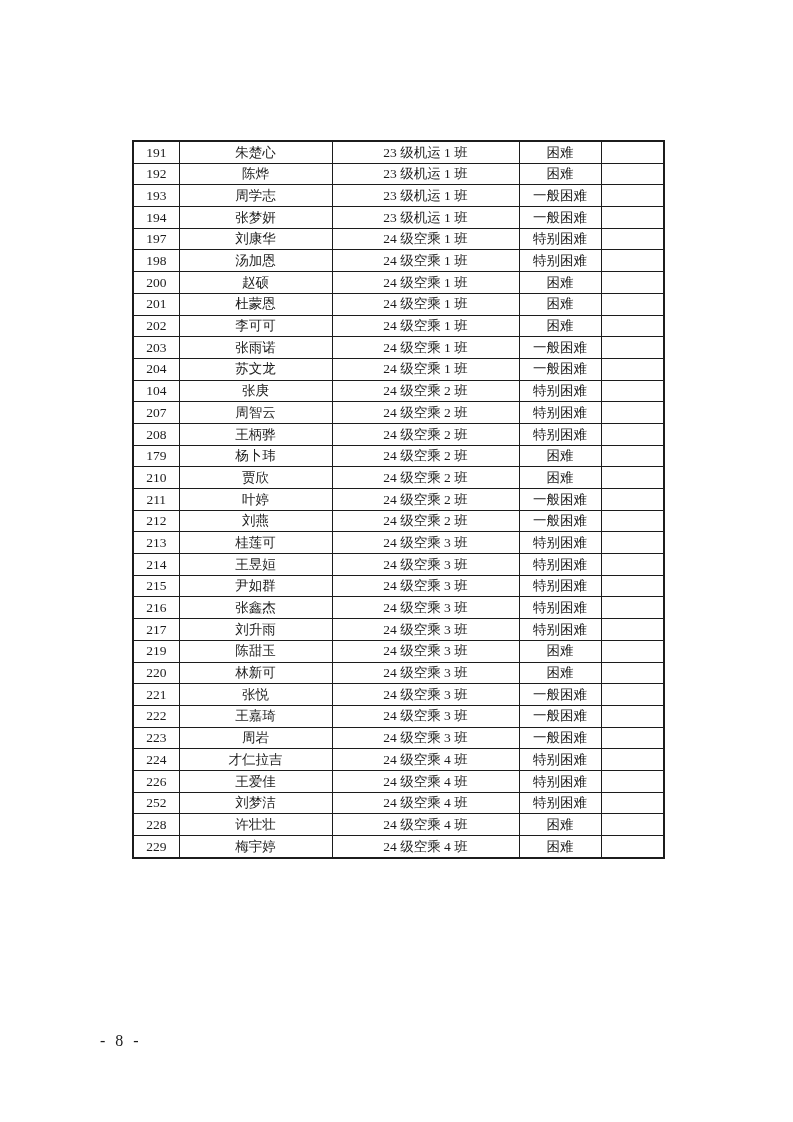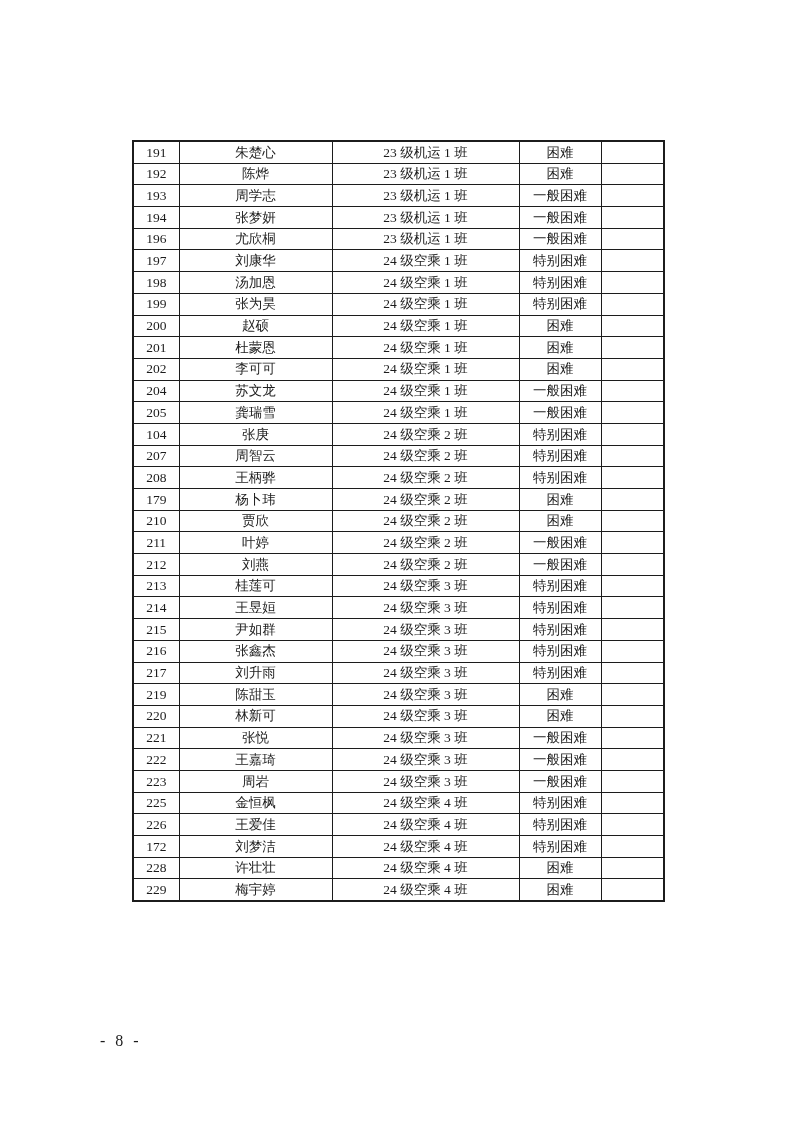--- a/index.html
+++ b/index.html
@@ -81,48 +81,34 @@
           <td></td>
         </tr>
         <tr>
           <td>194</td>
           <td>张梦妍</td>
           <td>23 级机运 1 班</td>
           <td>一般困难</td>
           <td></td>
         </tr>
         <tr>
-          <td>196</td>
-          <td>尤欣桐</td>
-          <td>23 级机运 1 班</td>
-          <td>一般困难</td>
-          <td></td>
-        </tr>
-        <tr>
           <td>197</td>
           <td>刘康华</td>
           <td>24 级空乘 1 班</td>
           <td>特别困难</td>
           <td></td>
         </tr>
         <tr>
           <td>198</td>
           <td>汤加恩</td>
           <td>24 级空乘 1 班</td>
           <td>特别困难</td>
           <td></td>
         </tr>
         <tr>
-          <td>199</td>
-          <td>张为昊</td>
-          <td>24 级空乘 1 班</td>
-          <td>特别困难</td>
-          <td></td>
-        </tr>
-        <tr>
           <td>200</td>
           <td>赵硕</td>
           <td>24 级空乘 1 班</td>
           <td>困难</td>
           <td></td>
         </tr>
         <tr>
           <td>201</td>
           <td>杜蒙恩</td>
           <td>24 级空乘 1 班</td>
@@ -130,34 +116,34 @@
           <td></td>
         </tr>
         <tr>
           <td>202</td>
           <td>李可可</td>
           <td>24 级空乘 1 班</td>
           <td>困难</td>
           <td></td>
         </tr>
         <tr>
+          <td>203</td>
+          <td>张雨诺</td>
+          <td>24 级空乘 1 班</td>
+          <td>一般困难</td>
+          <td></td>
+        </tr>
+        <tr>
           <td>204</td>
           <td>苏文龙</td>
           <td>24 级空乘 1 班</td>
           <td>一般困难</td>
           <td></td>
         </tr>
         <tr>
-          <td>205</td>
-          <td>龚瑞雪</td>
-          <td>24 级空乘 1 班</td>
-          <td>一般困难</td>
-          <td></td>
-        </tr>
-        <tr>
           <td>104</td>
           <td>张庚</td>
           <td>24 级空乘 2 班</td>
           <td>特别困难</td>
           <td></td>
         </tr>
         <tr>
           <td>207</td>
           <td>周智云</td>
           <td>24 级空乘 2 班</td>
@@ -263,35 +249,35 @@
           <td></td>
         </tr>
         <tr>
           <td>223</td>
           <td>周岩</td>
           <td>24 级空乘 3 班</td>
           <td>一般困难</td>
           <td></td>
         </tr>
         <tr>
-          <td>225</td>
-          <td>金恒枫</td>
+          <td>224</td>
+          <td>才仁拉吉</td>
           <td>24 级空乘 4 班</td>
           <td>特别困难</td>
           <td></td>
         </tr>
         <tr>
           <td>226</td>
           <td>王爱佳</td>
           <td>24 级空乘 4 班</td>
           <td>特别困难</td>
           <td></td>
         </tr>
         <tr>
-          <td>172</td>
+          <td>252</td>
           <td>刘梦洁</td>
           <td>24 级空乘 4 班</td>
           <td>特别困难</td>
           <td></td>
         </tr>
         <tr>
           <td>228</td>
           <td>许壮壮</td>
           <td>24 级空乘 4 班</td>
           <td>困难</td>

